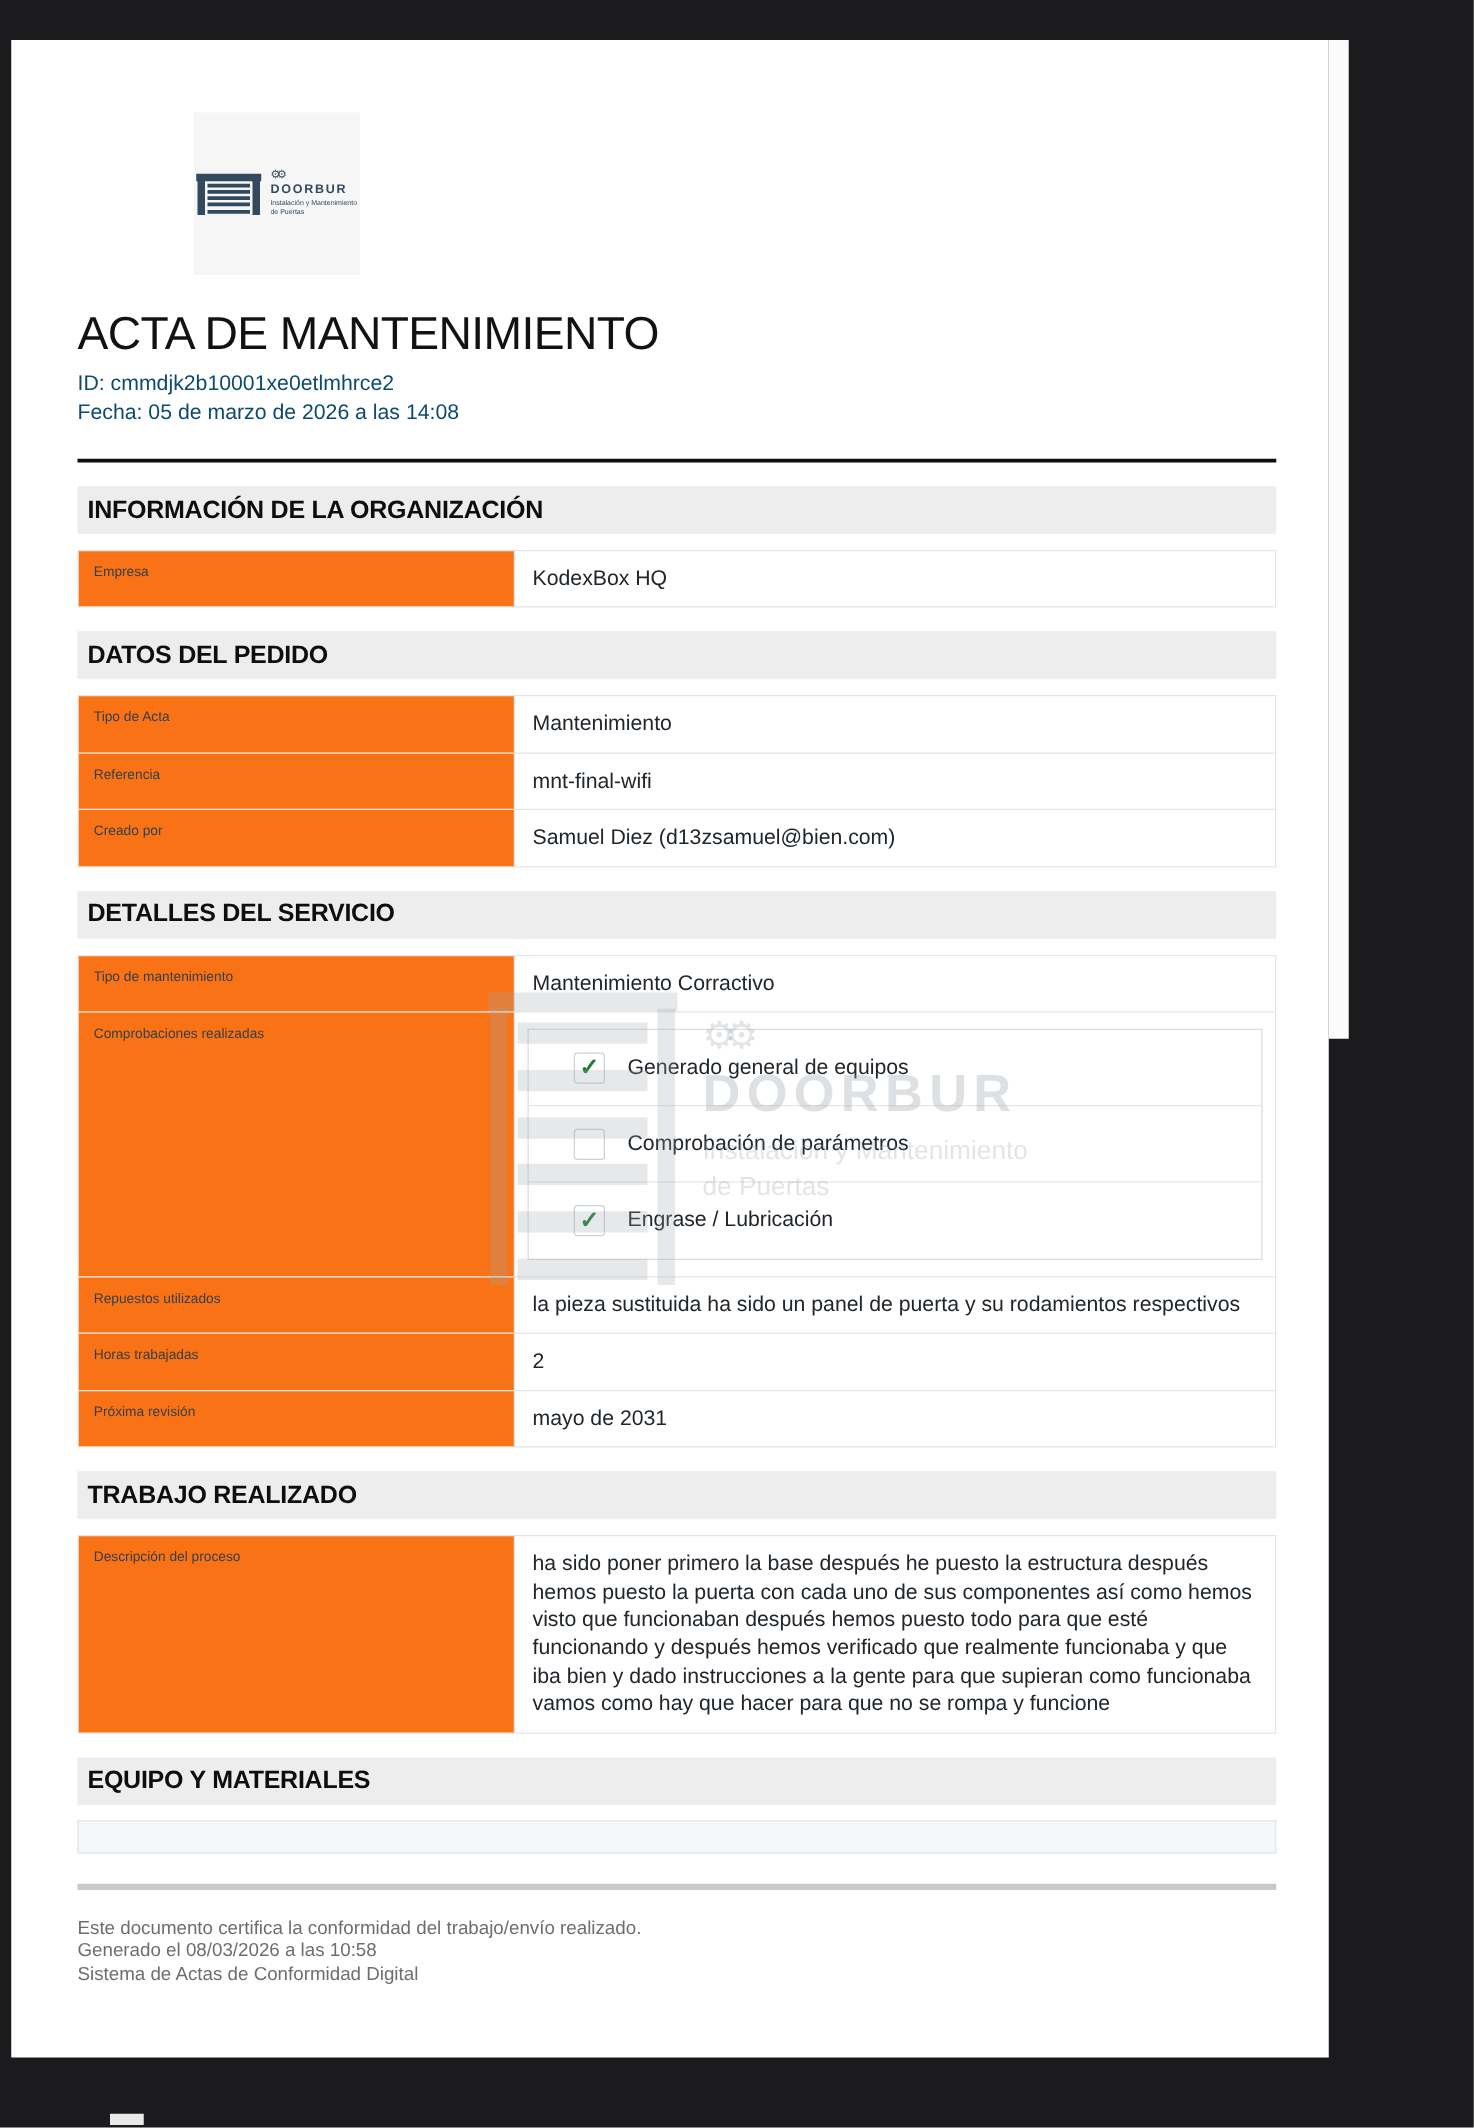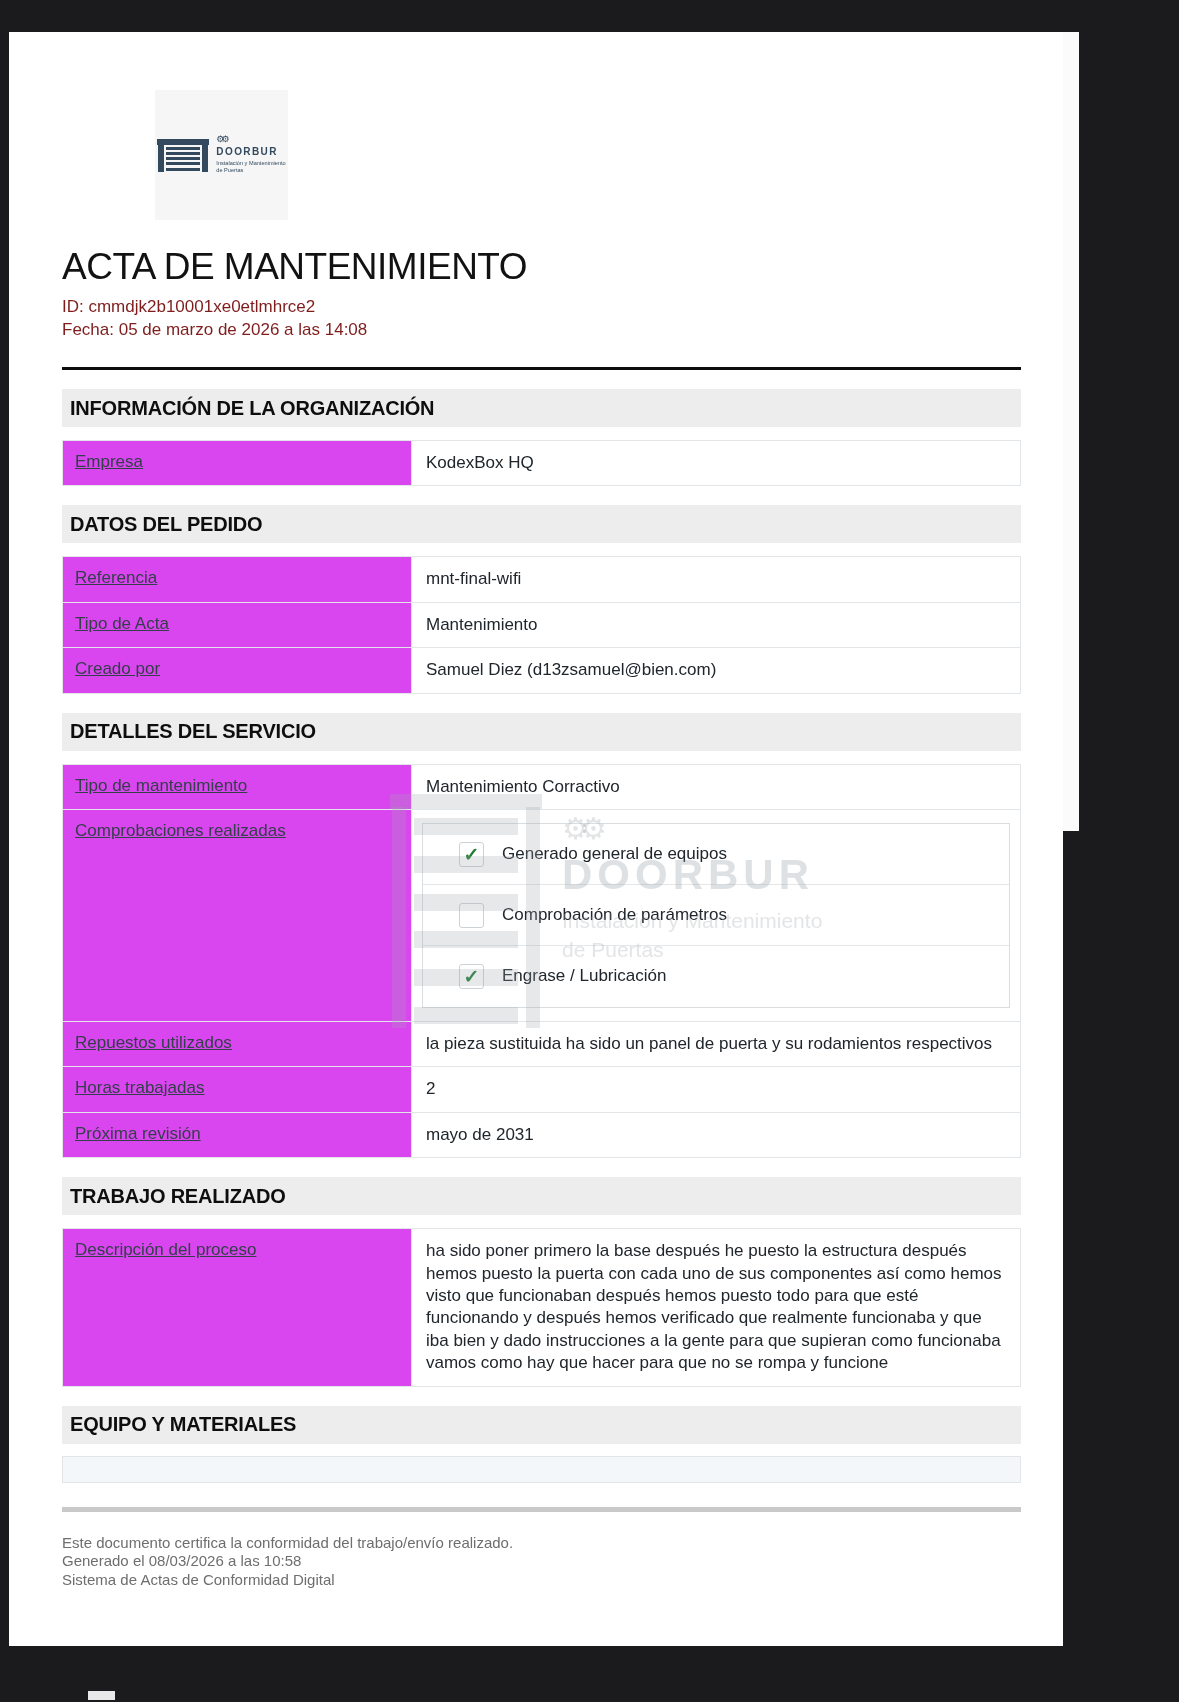--- a/index.html
+++ b/index.html
@@ -48,37 +48,37 @@
   .logo-text { display:flex; flex-direction:column; line-height:1.15; }
   .logo-gear { font-size:9px; color:#334a5e; letter-spacing:-3px; line-height:1; }
   .logo-brand { font-size:10px; font-weight:700; letter-spacing:1.4px; color:#334a5e; margin-top:2px; }
   .logo-tag { font-size:5.6px; color:#334a5e; line-height:1.35; margin-top:2px; }
 
   .doc-title {
     margin-top:26px;
     font-size:37px; font-weight:400; color:#121212;
     letter-spacing:-0.5px;
   }
-  .doc-meta { margin-top:7px; font-size:17px; color:#7f1d1d; line-height:23px; }
+  .doc-meta { margin-top:7px; font-size:17px; color:#0c4a6e; line-height:23px; }
 
   .black-rule { margin-top:26px; height:3px; background:#0d0d0d; }
 
   
   .section-bar {
     margin-top:19px; height:38px; background:#ededed;
     display:flex; align-items:center; padding-left:8px;
     font-size:20px; font-weight:700; color:#0e0e0e;
     letter-spacing:-0.2px;
   }
   .tbl { margin-top:13px; border:1px solid #e2e6e9; border-bottom:none; }
   .row { display:flex; border-bottom:1px solid #e2e6e9; min-height:45px; }
   .row .lbl {
     width:349px; flex:0 0 349px;
-    background:#d946ef; border-right:1px solid #e2e6e9;
-    padding:11px 12px; font-size:17px; color:#333f49;text-decoration:underline;
+    background:#f97316; border-right:1px solid #e2e6e9;
+    padding:11px 12px; font-size:11px; color:#333f49;
   }
   .row .val {
     flex:1; padding:11px 14px; font-size:17px; color:#20262b;
     line-height:22.4px;
   }
   .row .val.val-check { padding:13px 10px; }
 
   
   .checklist { border:1px solid #d9dde0; background:transparent; }
   .check-item {
@@ -181,26 +181,26 @@
   <div class="tbl content-w">
     <div class="row">
       <div class="lbl">Empresa</div>
       <div class="val">KodexBox HQ</div>
     </div>
   </div>
 
   <div class="section-bar content-w">DATOS DEL PEDIDO</div>
   <div class="tbl content-w">
     <div class="row">
+      <div class="lbl">Tipo de Acta</div>
+      <div class="val">Mantenimiento</div>
+    </div>
+    <div class="row">
       <div class="lbl">Referencia</div>
       <div class="val">mnt-final-wifi</div>
-    </div>
-    <div class="row">
-      <div class="lbl">Tipo de Acta</div>
-      <div class="val">Mantenimiento</div>
     </div>
     <div class="row">
       <div class="lbl">Creado por</div>
       <div class="val">Samuel Diez (d13zsamuel@bien.com)</div>
     </div>
   </div>
 
   <div class="section-bar content-w">DETALLES DEL SERVICIO</div>
   <div class="tbl content-w">
     <div class="row">

